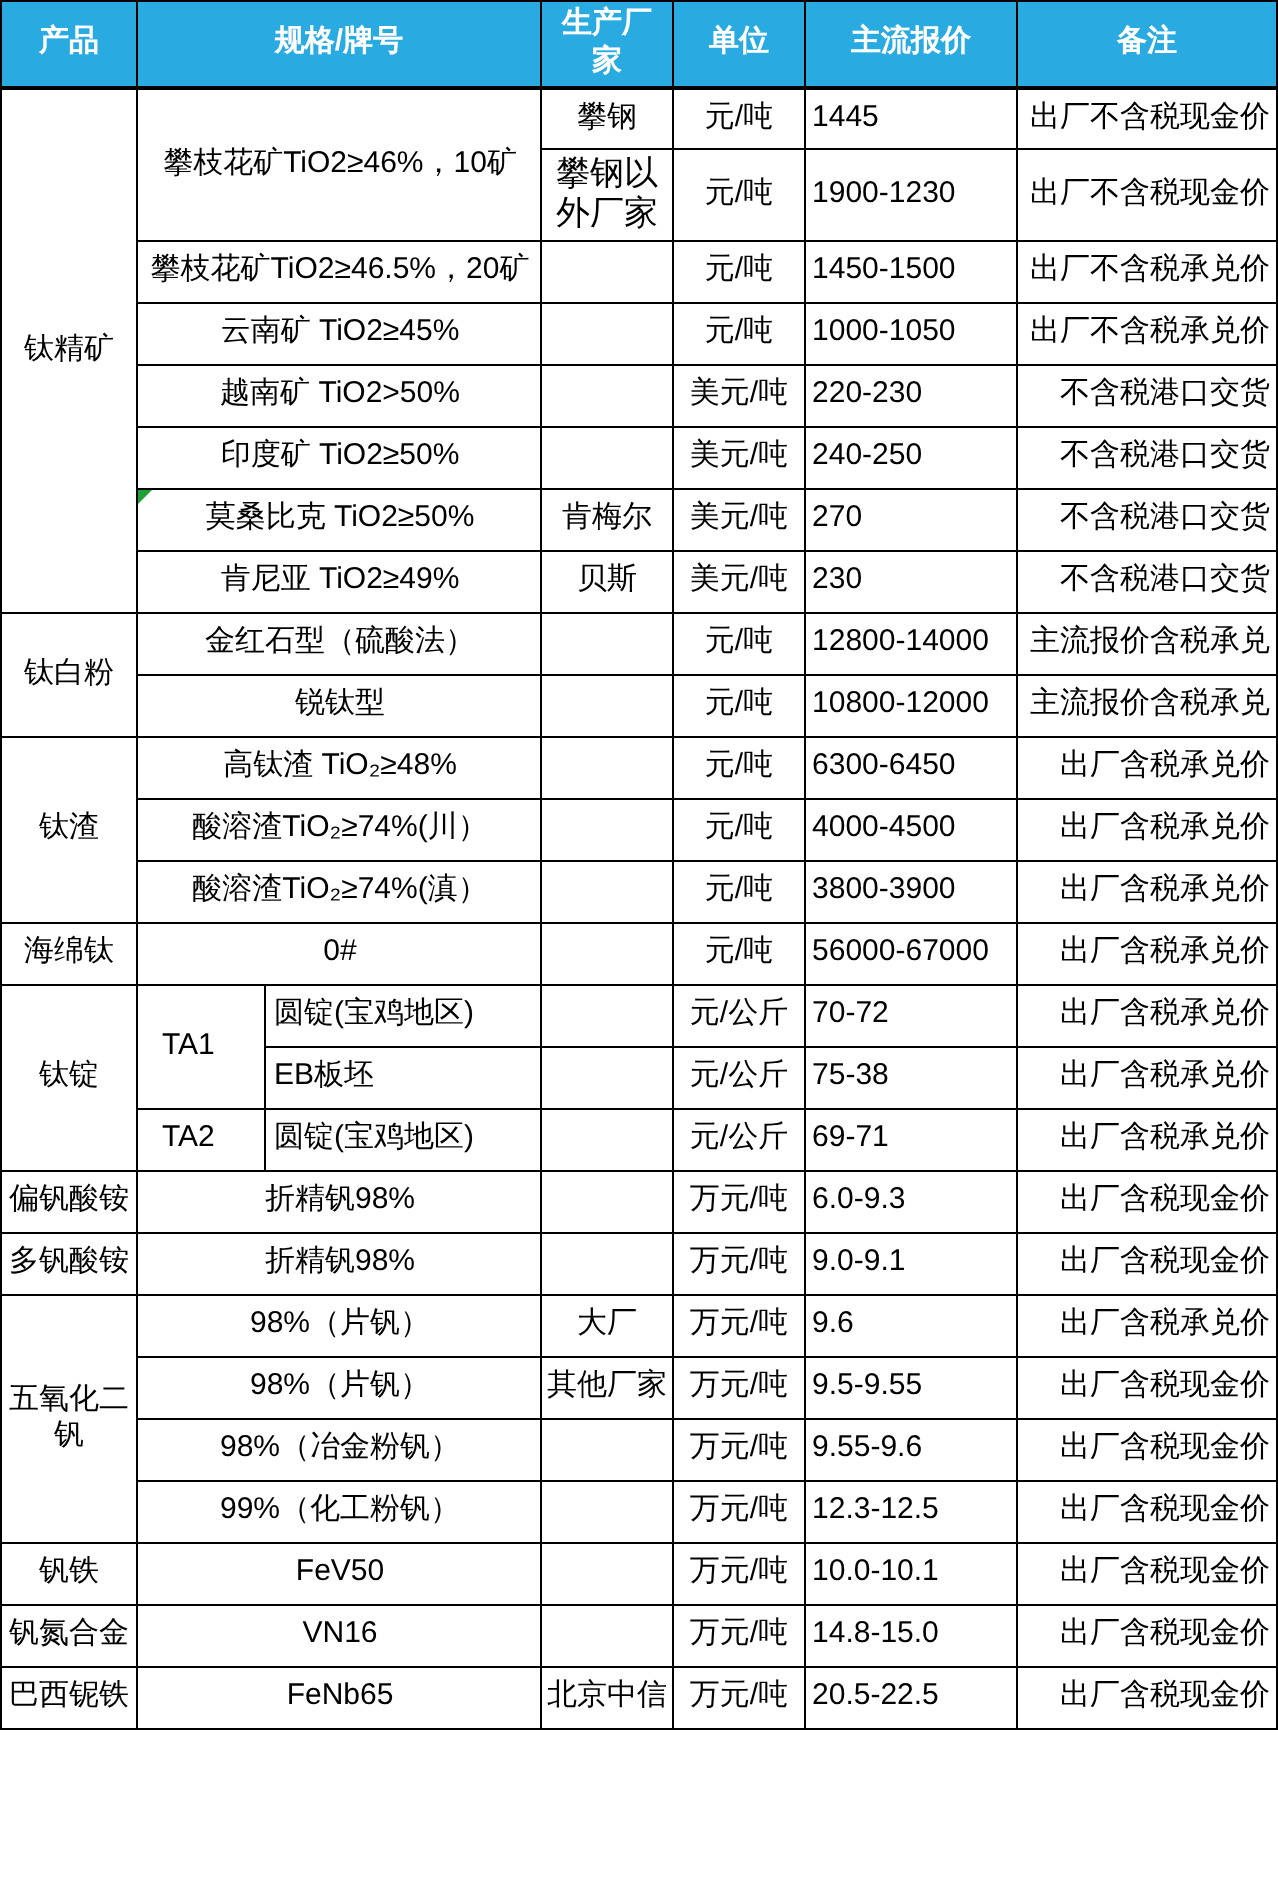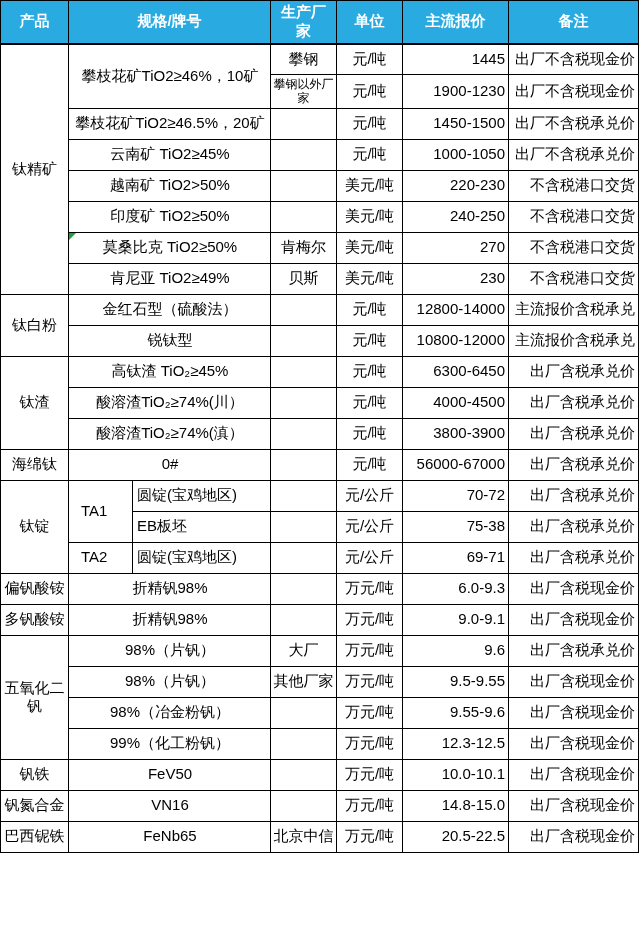--- a/index.html
+++ b/index.html
@@ -45,23 +45,23 @@
     border-bottom:2px solid var(--grid);
     border-top:none;
   }
   
   .c-product{text-align:center;padding:2px 2px;}
   .c-spec{text-align:center;padding-left:4px;}
   .c-grade{text-align:left;padding-left:12px;}
   .c-form{text-align:left;padding-left:4px;}
   .c-maker{text-align:center;padding:2px 1px;}
   .c-unit{text-align:center;padding-left:3px;}
-  .c-price{text-align:right;}
+  .c-price{text-align:left;}
   .c-note{text-align:right;padding-left:3px;}
-  .sm{font-size:12px;line-height:1.2;}
+  .sm{font-size:17px;line-height:1.2;}
   .flag{position:relative;}
   .flag::before{
     content:'';
     position:absolute;top:0;left:0;
     width:0;height:0;
     border-top:7px solid var(--flag);
     border-right:7px solid transparent;
   }
 </style>
 </head>
@@ -155,21 +155,21 @@
         </tr>
         <tr>
           <td colspan="2" class="c-spec">锐钛型</td>
           <td class="c-maker"></td>
           <td class="c-unit">元/吨</td>
           <td class="c-price">10800-12000</td>
           <td class="c-note">主流报价含税承兑</td>
         </tr>
         <tr>
           <td rowspan="3" class="c-product">钛渣</td>
-          <td colspan="2" class="c-spec">高钛渣 TiO₂≥45%</td>
+          <td colspan="2" class="c-spec">高钛渣 TiO₂≥48%</td>
           <td class="c-maker"></td>
           <td class="c-unit">元/吨</td>
           <td class="c-price">6300-6450</td>
           <td class="c-note">出厂含税承兑价</td>
         </tr>
         <tr>
           <td colspan="2" class="c-spec">酸溶渣TiO₂≥74%(川）</td>
           <td class="c-maker"></td>
           <td class="c-unit">元/吨</td>
           <td class="c-price">4000-4500</td>

